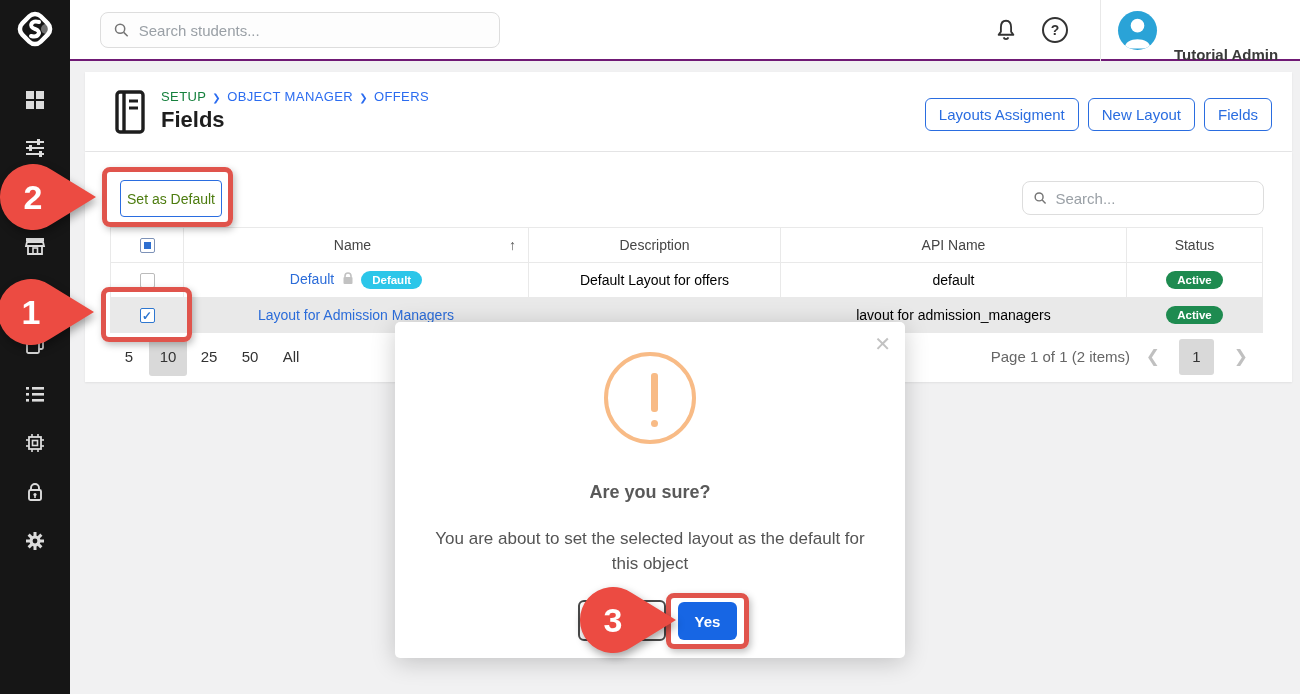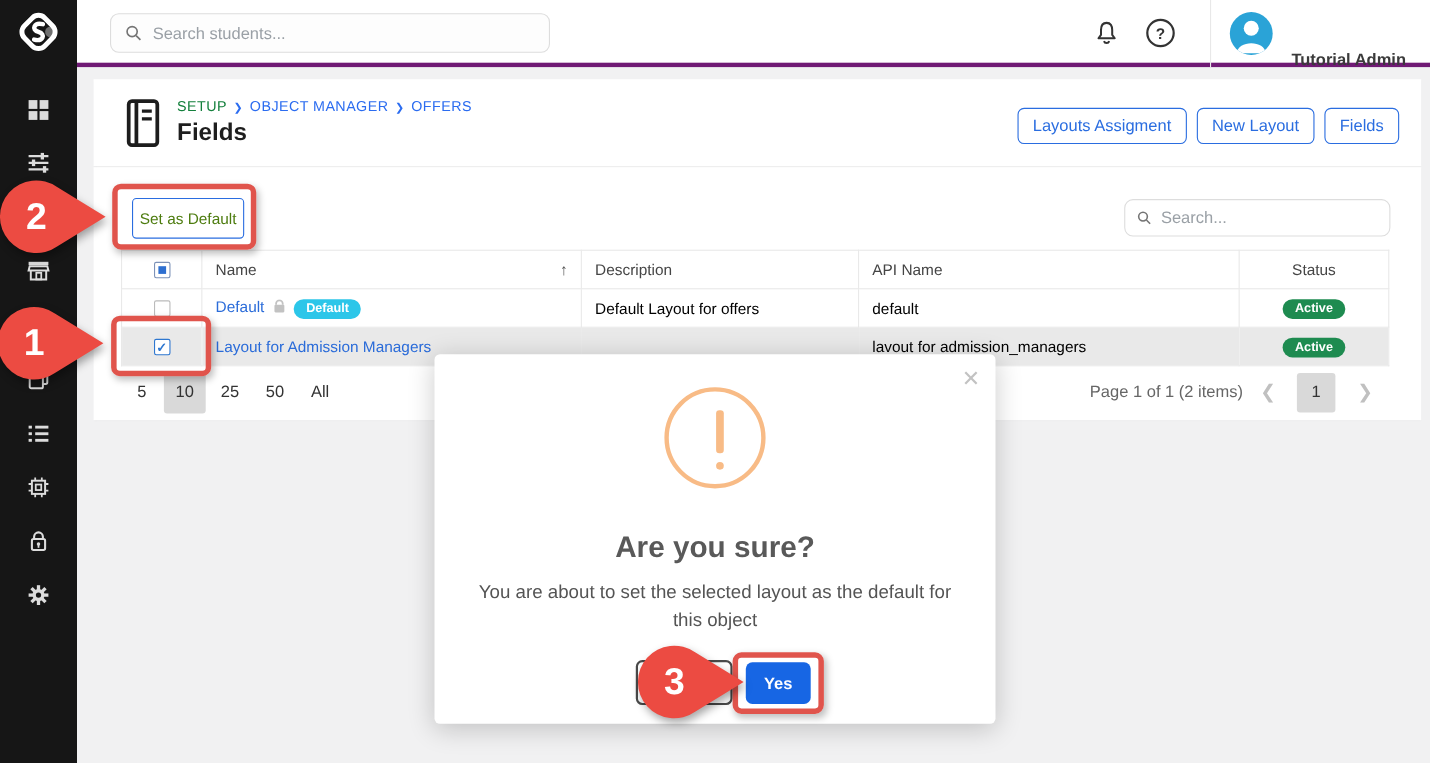--- a/index.html
+++ b/index.html
@@ -6,21 +6,21 @@
   html,body { width:1300px; height:694px; overflow:hidden; background:#fff;
     font-family:"Liberation Sans", sans-serif; }
   #app { position:relative; width:1300px; height:694px; background:#f1f1f2; }
 
   
   .sidebar { position:absolute; left:0; top:0; width:70px; height:694px; background:#161616; z-index:5; }
   .logo { position:absolute; left:0; top:0; width:70px; height:58px; display:flex; align-items:center; justify-content:center; cursor:pointer; }
   .side-ico { position:absolute; left:0; width:70px; height:36px; display:flex; align-items:center; justify-content:center; cursor:pointer; }
 
   
-  .topbar { position:absolute; left:70px; top:0; width:1230px; height:61px; background:#fff; border-bottom:4px solid #701a75; z-index:4; }
+  .topbar { position:absolute; left:70px; top:0; width:1230px; height:61px; background:#fff; border-bottom:2px solid #701a75; z-index:4; }
   .search-students { position:absolute; left:30px; top:12px; width:400px; height:36px; background:#fdfdfd; border:1px solid #ddd; border-radius:8px; display:flex; align-items:center; padding:0 12px; gap:9px; }
   .search-students input, .tbl-search input { border:none; outline:none; background:transparent; font-size:15px; color:#333; width:100%; font-family:"Liberation Sans", sans-serif; }
   .search-students input::placeholder, .tbl-search input::placeholder { color:#9aa0a6; }
   .bell-btn { position:absolute; left:923px; top:17px; cursor:pointer; }
   .help-btn { position:absolute; left:972px; top:17px; width:26px; height:26px; border:2px solid #333; border-radius:50%; display:flex; align-items:center; justify-content:center; font-size:14px; font-weight:bold; color:#333; cursor:pointer; }
   .top-divider { position:absolute; left:1030px; top:0; width:1px; height:61px; background:#e8e8e8; }
   .avatar { position:absolute; left:1048px; top:11px; width:39px; height:39px; border-radius:50%; background:#2aa3d7; display:flex; align-items:flex-end; justify-content:center; overflow:hidden; cursor:pointer; }
   .user-name { position:absolute; left:1104px; top:21px; font-size:15px; font-weight:bold; color:#3a3a3a;margin-top:25px; }
 
   
@@ -34,21 +34,21 @@
   .breadcrumb a { cursor:pointer; }
   .page-title { position:absolute; left:76px; top:35px; font-size:22px; font-weight:bold; color:#1e1e1e; }
   .hdr-actions { position:absolute; right:20px; top:26px; display:flex; gap:9px; }
   .btn-outline-blue { background:#fff; border:1px solid #2a6de0; color:#2a6de0; font-size:15px; padding:7px 13px; border-radius:6px; cursor:pointer; font-family:"Liberation Sans", sans-serif; }
 
   .table-card { left:15px; top:91px; width:1207px; height:230px; }
   .set-default-btn { position:absolute; left:35px; top:28px; width:102px; height:37px; background:#fff; border:1px solid #2a6de0; color:#4d7c0f; font-size:14px; border-radius:4px; cursor:pointer; font-family:"Liberation Sans", sans-serif; }
   .tbl-search { position:absolute; left:937px; top:29px; width:242px; height:34px; border:1px solid #ddd; border-radius:8px; display:flex; align-items:center; padding:0 10px; gap:8px; background:#fff; }
 
   table.grid { position:absolute; left:25px; top:75px; width:1152px; border-collapse:collapse; table-layout:fixed; font-size:14px; }
-  table.grid th, table.grid td { border:1px solid #e9e9e9; height:35px; padding:0 12px; text-align:left; white-space:nowrap; overflow:hidden; }
+  table.grid th, table.grid td { border:1px solid #e9e9e9; height:35px; padding:0 12px; text-align:center; white-space:nowrap; overflow:hidden; }
   table.grid th { font-weight:normal; color:#454545; }
   .col-cb { width:73px; text-align:center !important; }
   .col-name { width:345px; } .col-desc { width:252px; } .col-api { width:346px; }
   .col-status { width:136px; text-align:center !important; }
   tr.selected td { background:#e9e9e9; }
   .sort-ico { float:right; color:#555; font-size:14px; }
   .cb { display:inline-block; width:15px; height:15px; border-radius:2px; background:#fff; vertical-align:middle; position:relative; cursor:pointer; }
   .cb-ind { border:1px solid #7d92b8; }
   .cb-ind i { position:absolute; left:3px; top:3px; width:7px; height:7px; background:#2e6fd0; }
   .cb-off { border:1px solid #bbb; }
@@ -64,21 +64,21 @@
   .psummary { position:absolute; right:132px; top:10px; color:#666; }
   .pchev { position:absolute; top:8px; color:#c0c0c0; font-size:17px; cursor:pointer; }
   .pnum { position:absolute; right:48px; top:1px; width:35px; height:36px; line-height:36px; text-align:center; background:#d9d9d9; border-radius:3px; cursor:pointer; }
 
   
   .modal { position:absolute; left:395px; top:322px; width:510px; height:336px; background:#fff; border-radius:5px; box-shadow:0 4px 24px rgba(0,0,0,.2); z-index:40; text-align:center; }
   .modal-close { position:absolute; right:14px; top:10px; color:#c2c2c2; font-size:20px; cursor:pointer; }
   .warn-circle { position:absolute; left:209px; top:30px; width:92px; height:92px; border:4px solid #f8bb86; border-radius:50%; }
   .warn-bar { position:absolute; left:46px; top:17px; width:7px; height:39px; margin-left:-3.5px; background:#f8bb86; border-radius:3px; }
   .warn-dot { position:absolute; left:46px; top:64px; width:7px; height:7px; margin-left:-3.5px; background:#f8bb86; border-radius:50%; }
-  .modal-title { position:absolute; left:0; top:160px; width:100%; font-size:27px; font-weight:bold; color:#595959; }
+  .modal-title { position:absolute; left:0; top:160px; width:100%; font-size:18px; font-weight:bold; color:#595959; }
   .modal-body { position:absolute; left:30px; top:205px; width:450px; font-size:17px; color:#545454; line-height:1.45; }
   .btn-no { position:absolute; left:183px; top:278px; width:88px; height:41px; background:#fff; border:2px solid #4a4a4a; border-radius:6px; cursor:pointer; }
   .btn-yes { position:absolute; left:283px; top:280px; width:59px; height:38px; background:#1766e4; border:none; border-radius:6px; color:#fff; font-size:15px; font-weight:bold; cursor:pointer; font-family:"Liberation Sans", sans-serif; }
 
   
   .ann { position:absolute; z-index:50; }
   .ann-rect { border:5px solid #e0544c; border-radius:8px; box-shadow:2px 3px 7px rgba(0,0,0,.25); }
   .drop { width:104px; height:74px; }
   .drop svg { filter:drop-shadow(2px 4px 4px rgba(0,0,0,.35)); }
   .drop .num { position:absolute; left:12px; top:18px; width:50px; text-align:center; font-size:34px; font-weight:bold; color:#fff; }

